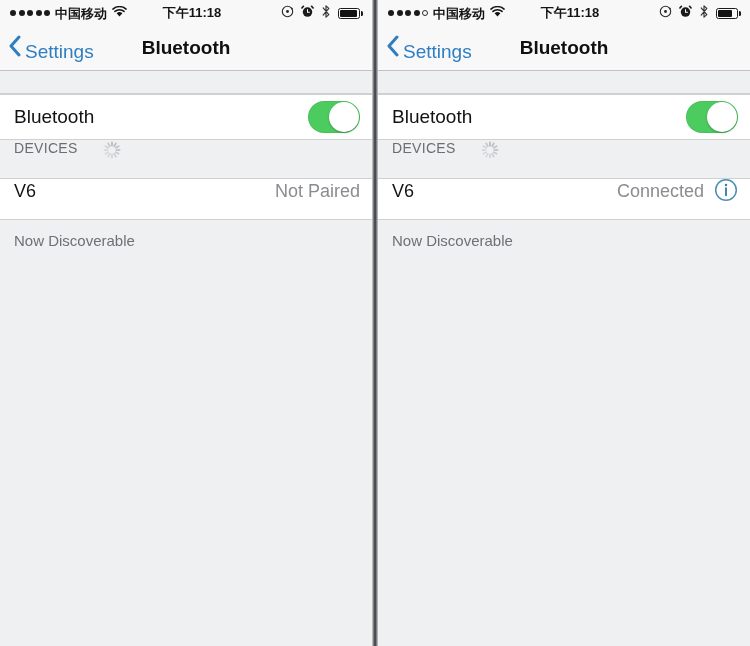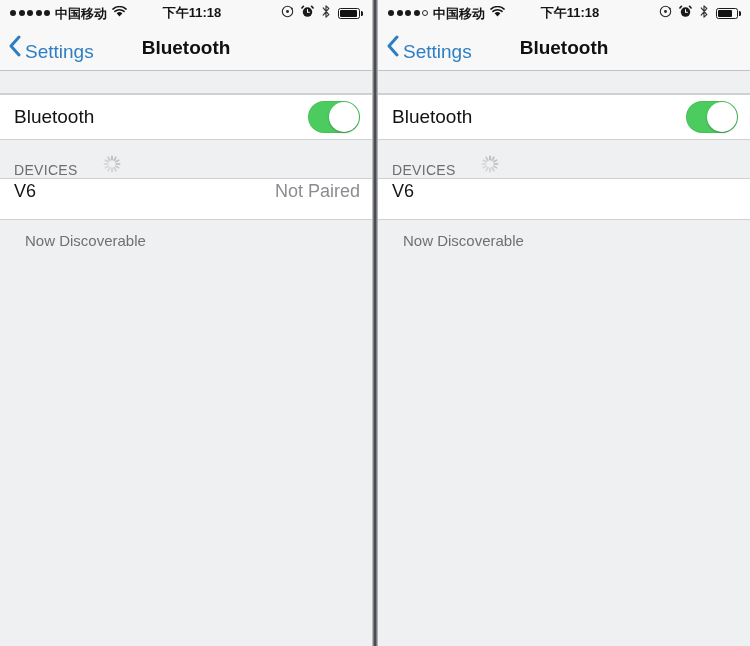--- a/index.html
+++ b/index.html
@@ -189,21 +189,21 @@
     height: 30px;
     background: #ffffff;
     border-radius: 50%;
     box-shadow: 0 1px 2px rgba(0,0,0,0.28);
   }
 
   
   .section-header {
     height: 38px;
     display: flex;
-    align-items: flex-end;
+    align-items: flex-start;
     padding: 0 14px;
     box-sizing: border-box;
     gap: 24px;
     background: #eff0f2;
   }
   .section-title {
     font-size: 14px;
     color: #6c6d71;
     letter-spacing: 0.3px;
   }
@@ -227,21 +227,21 @@
     font-size: 18px;
     color: #8b8c90;
     margin-left: 29px;
   }
   .info-btn {
     cursor: pointer;
     display: block;
   }
 
   .footnote {
-    padding: 12px 14px 0 25px;
+    padding: 12px 14px 0 14px;
     font-size: 15px;
     color: #6f7074;
     background: #eff0f2;
   }
   .filler {
     flex: 1;
     background: #eff0f2;
   }
   .col {
     display: flex;
@@ -456,20 +456,30 @@
               <line x1="2.4" y1="10" x2="5.6" y2="10" opacity="0.4"></line>
               <line x1="3.4" y1="6.2" x2="6.2" y2="7.8" opacity="0.55"></line>
               <line x1="6.2" y1="3.4" x2="7.8" y2="6.2" opacity="0.75"></line>
             </g>
           </svg>
         </span>
       </div>
 
       <div class="device-cell">
         <span class="device-name">V6</span>
+        <span class="cell-right">
+          <span class="device-status">Connected</span>
+          <span class="info-btn">
+            <svg width="24" height="24" viewBox="0 0 24 24">
+              <circle cx="12" cy="12" r="10.3" fill="none" stroke="#4a8fb5" stroke-width="1.5"></circle>
+              <circle cx="12" cy="6.9" r="1.25" fill="#3b7fa8"></circle>
+              <path d="M12 10.2 V17.3" stroke="#3b7fa8" stroke-width="1.9" stroke-linecap="round"></path>
+            </svg>
+          </span>
+        </span>
       </div>
 
       <div class="footnote">Now Discoverable</div>
 
       <div class="filler"></div>
     </div>
   </div>
 
 </div>
 

